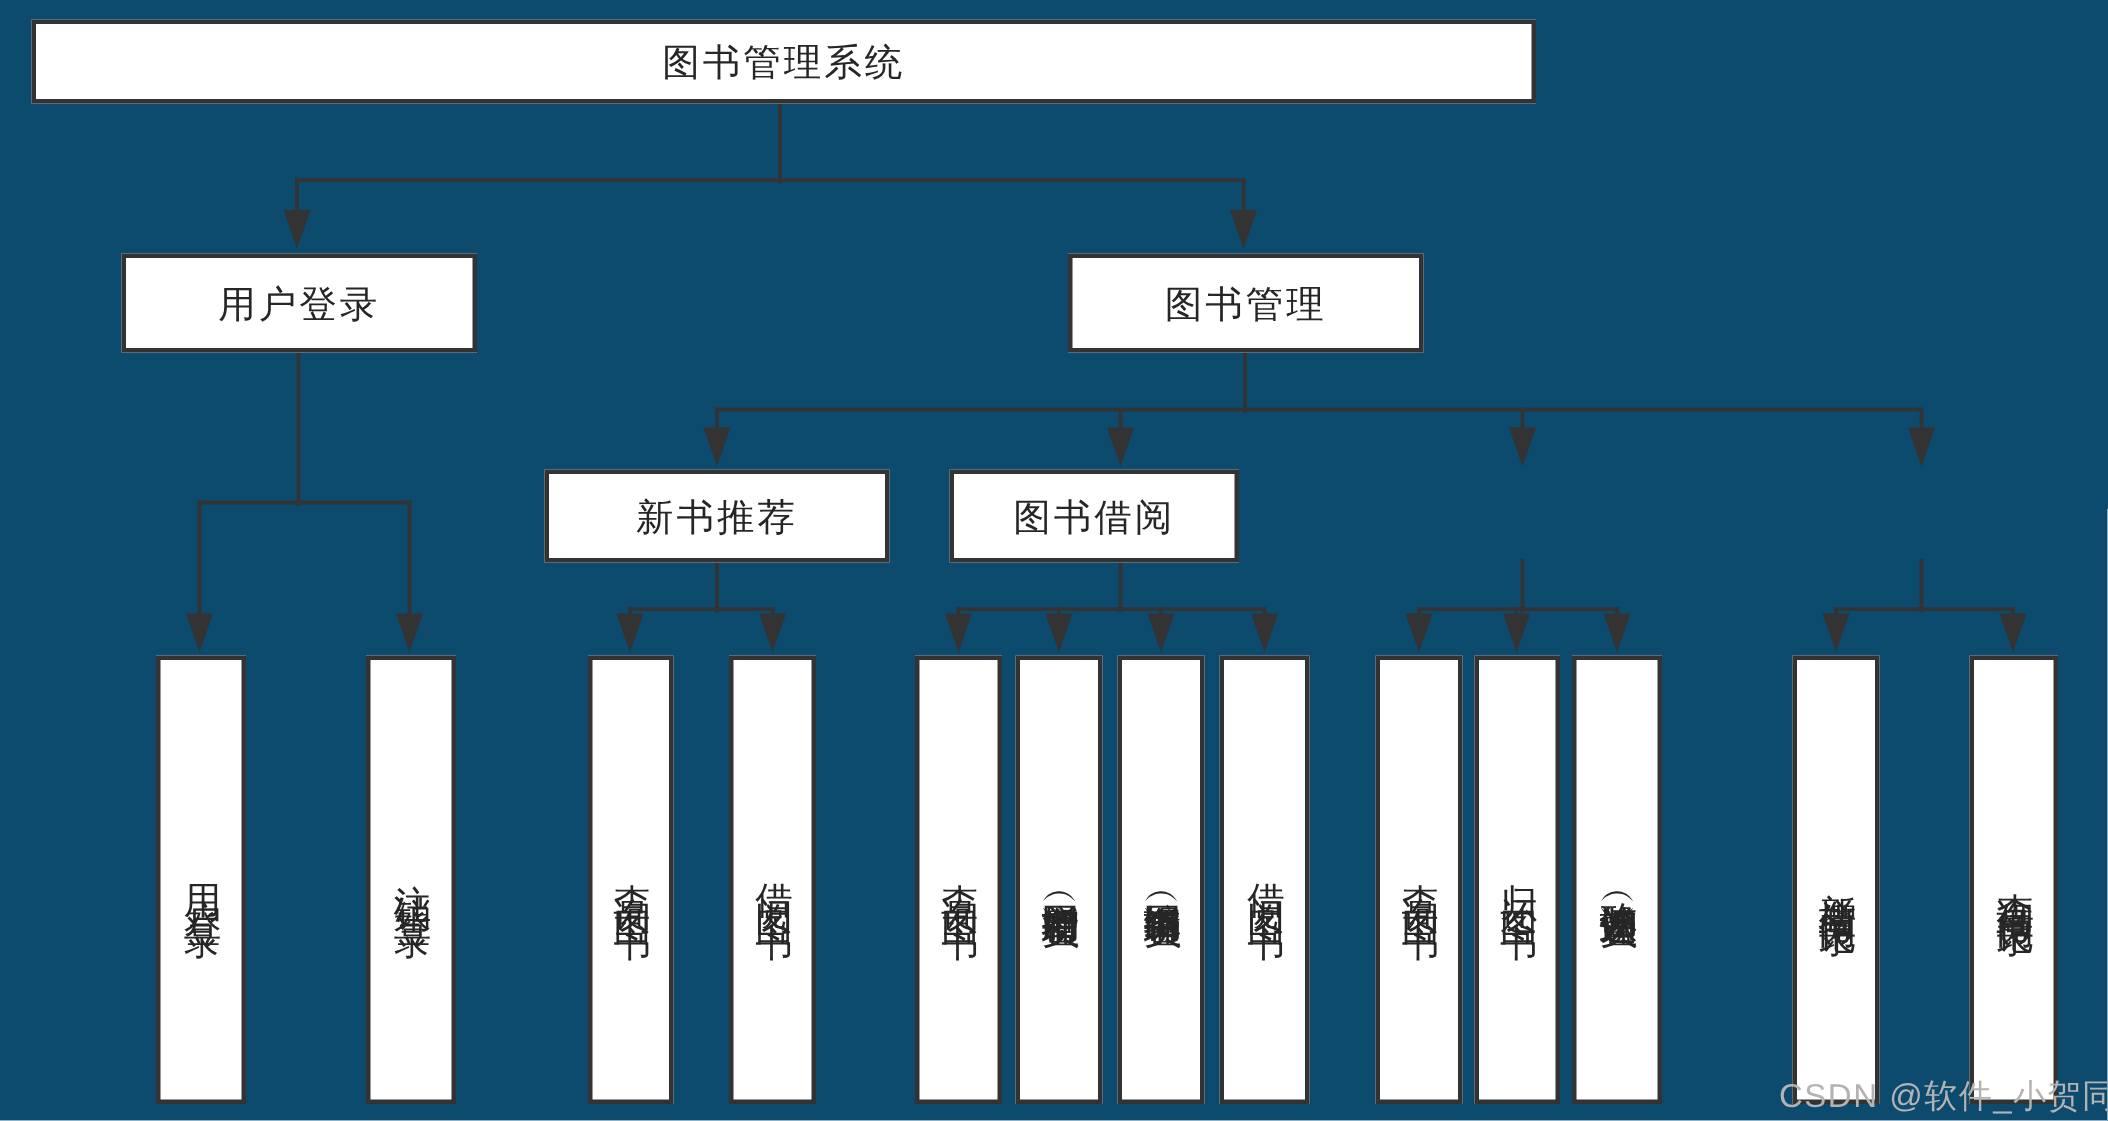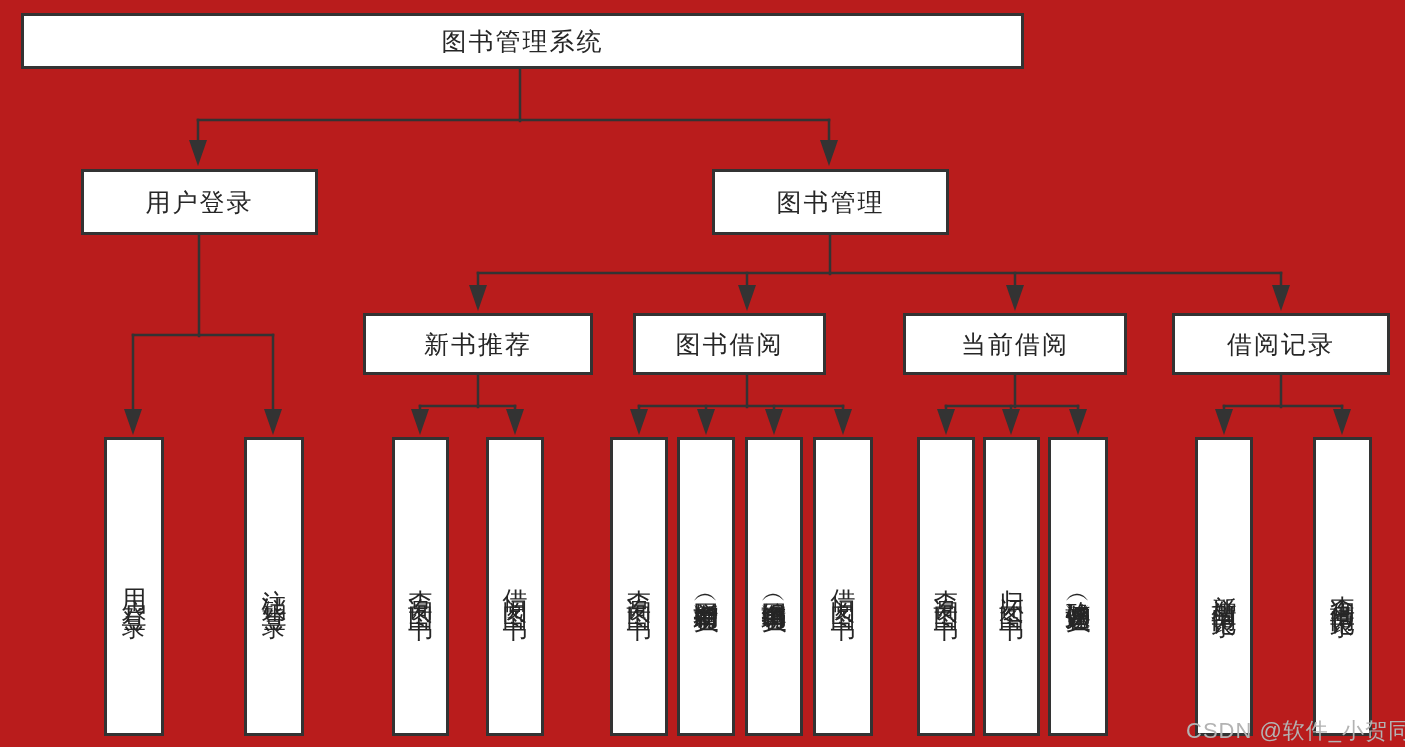--- a/index.html
+++ b/index.html
@@ -1,17 +1,17 @@
 <!DOCTYPE html>
 <html><head>
 <meta charset="utf-8">
 <style>
   html,body{margin:0;padding:0;background:#fff;}
   .canvas{
-    position:relative;width:1405px;height:747px;background:#b91c1c;
+    position:relative;width:1405px;height:747px;background:#0c4a6e;
     font-family:"Liberation Sans","DejaVu Sans",sans-serif;overflow:hidden;
   }
   .wires{position:absolute;left:0;top:0;z-index:1;}
   .wires line{stroke:#333333;stroke-width:2.5;stroke-linecap:square;}
   .wires polygon{fill:#333333;stroke:none;}
   .hbox,.vbox{
     position:absolute;box-sizing:border-box;background:#ffffff;
     border:3px solid #333333;color:#262626;z-index:2;
     display:flex;align-items:center;justify-content:center;
   }
@@ -93,22 +93,20 @@
     <polygon points="1333,409 1351,409 1342,435"></polygon>
   </svg>
 
   <div class="hbox" style="left:21px;top:13px;width:1003px;height:56px;">图书管理系统</div>
 
   <div class="hbox" style="left:81px;top:169px;width:237px;height:66px;">用户登录</div>
   <div class="hbox" style="left:363px;top:313px;width:230px;height:62px;">新书推荐</div>
 
   <div class="hbox" style="left:712px;top:169px;width:237px;height:66px;">图书管理</div>
   <div class="hbox" style="left:633px;top:313px;width:193px;height:62px;">图书借阅</div>
-  <div class="hbox" style="left:903px;top:313px;width:224px;height:62px;">当前借阅</div>
-  <div class="hbox" style="left:1172px;top:313px;width:218px;height:62px;">借阅记录</div>
 
   <div class="vbox ls4" style="left:104px;top:437px;width:60px;height:299px;">
     <span>用户登录</span>
   </div>
   <div class="vbox ls4" style="left:244px;top:437px;width:60px;height:299px;">
     <span>注销登录</span>
   </div>
 
   <div class="vbox ls4" style="left:392px;top:437px;width:57px;height:299px;">
     <span>查询图书</span>

